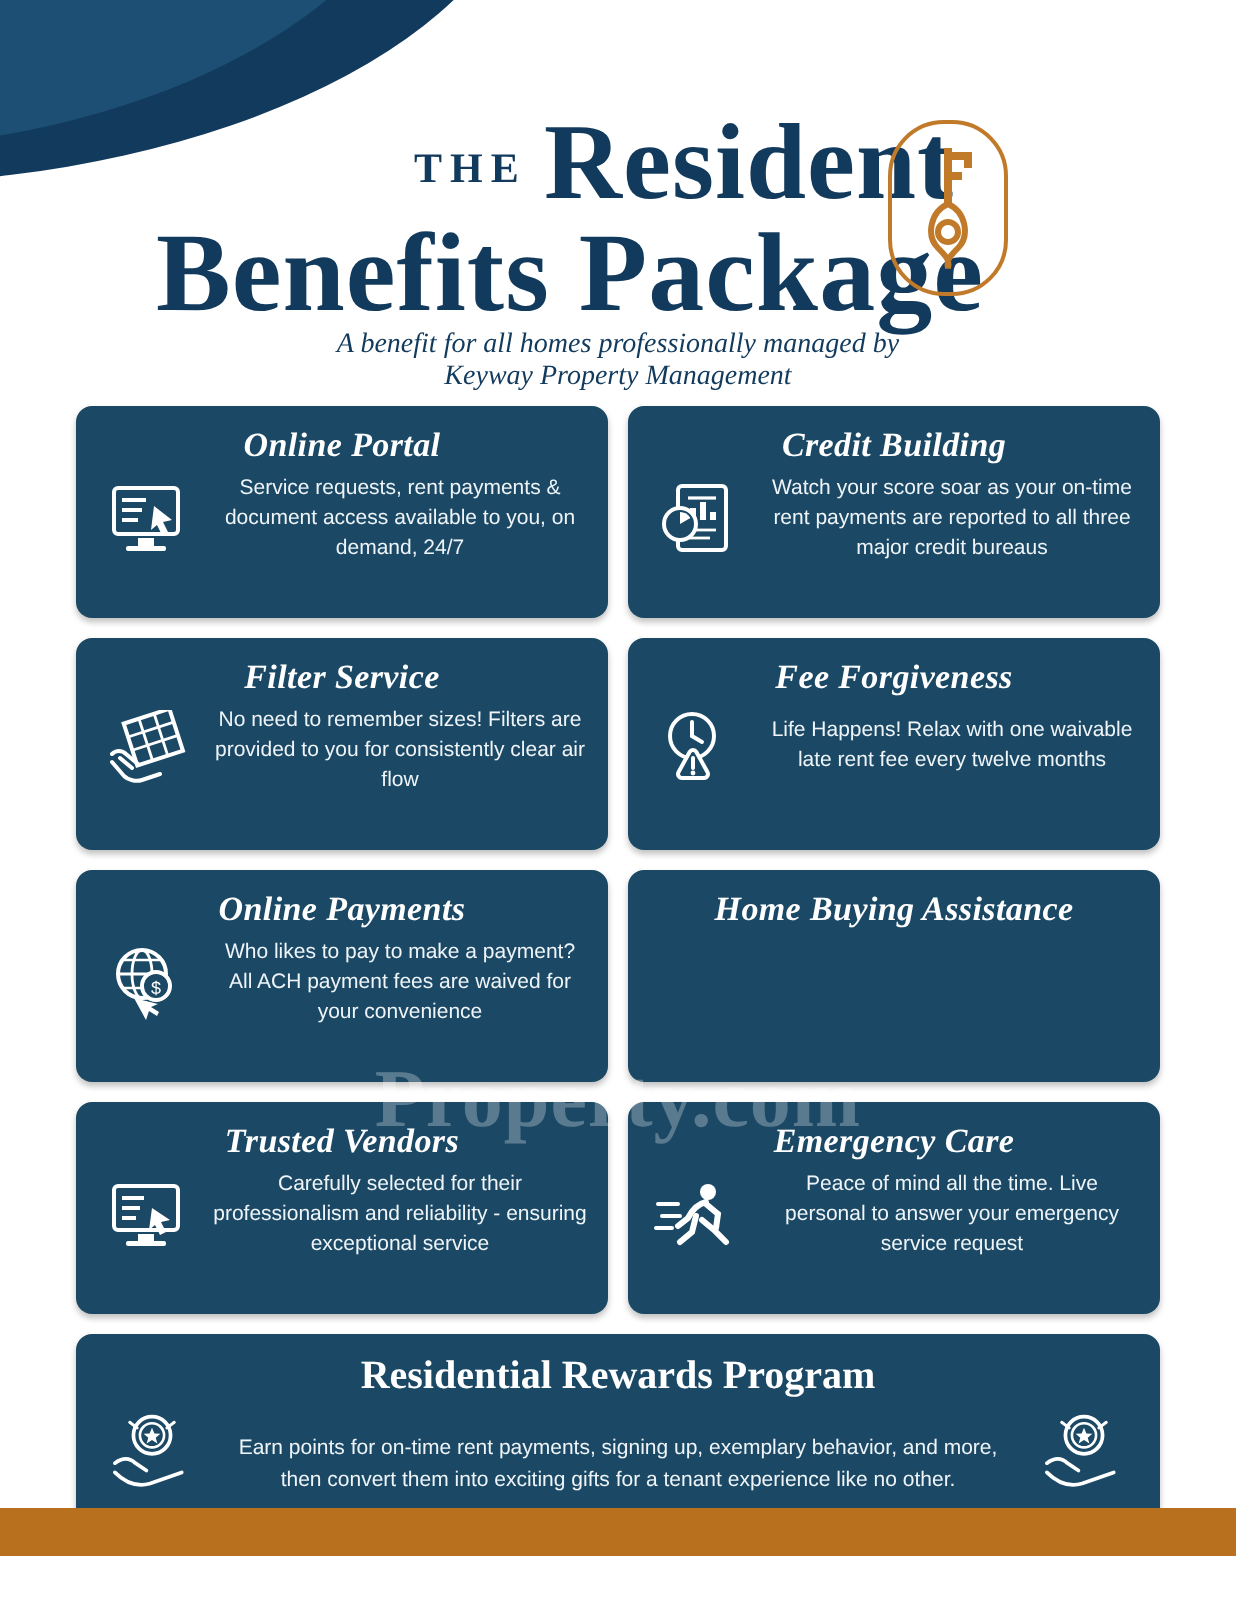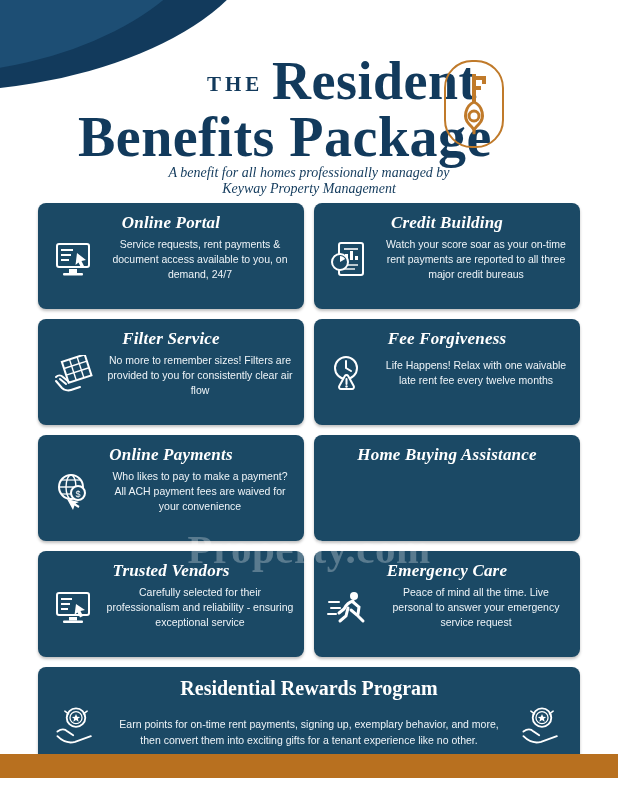--- a/index.html
+++ b/index.html
@@ -295,21 +295,21 @@
                 <rect x="14" y="3" width="24" height="22" fill="none" stroke="#fff" stroke-width="2"></rect>
                 <line x1="14" y1="10" x2="38" y2="10" stroke="#fff" stroke-width="1.4"></line>
                 <line x1="14" y1="17" x2="38" y2="17" stroke="#fff" stroke-width="1.4"></line>
                 <line x1="22" y1="3" x2="22" y2="25" stroke="#fff" stroke-width="1.4"></line>
                 <line x1="30" y1="3" x2="30" y2="25" stroke="#fff" stroke-width="1.4"></line>
               </g>
               <path d="M4 22 C6 20 9 20 11 22 L17 27 M4 26 L10 33 C12 35 16 36 19 35 L28 32" fill="none" stroke="#fff" stroke-width="2" stroke-linecap="round"></path>
               <path d="M8 24 L14 29" stroke="#fff" stroke-width="2" stroke-linecap="round"></path>
             </svg>
           </div>
-          <div class="card-text">No more to remember sizes! Filters are provided to you for consistently clear air flow</div>
+          <div class="card-text">No need to remember sizes! Filters are provided to you for consistently clear air flow</div>
         </div>
       </div>
 
       <div class="card">
         <div class="card-title">Fee Forgiveness</div>
         <div class="card-body">
           <div class="card-icon">
             <svg width="42" height="40" viewBox="0 0 42 40">
               <circle cx="17" cy="15" r="11" fill="none" stroke="#fff" stroke-width="2"></circle>
               <path d="M17 8 L17 15 L22 18" fill="none" stroke="#fff" stroke-width="2" stroke-linecap="round"></path>

